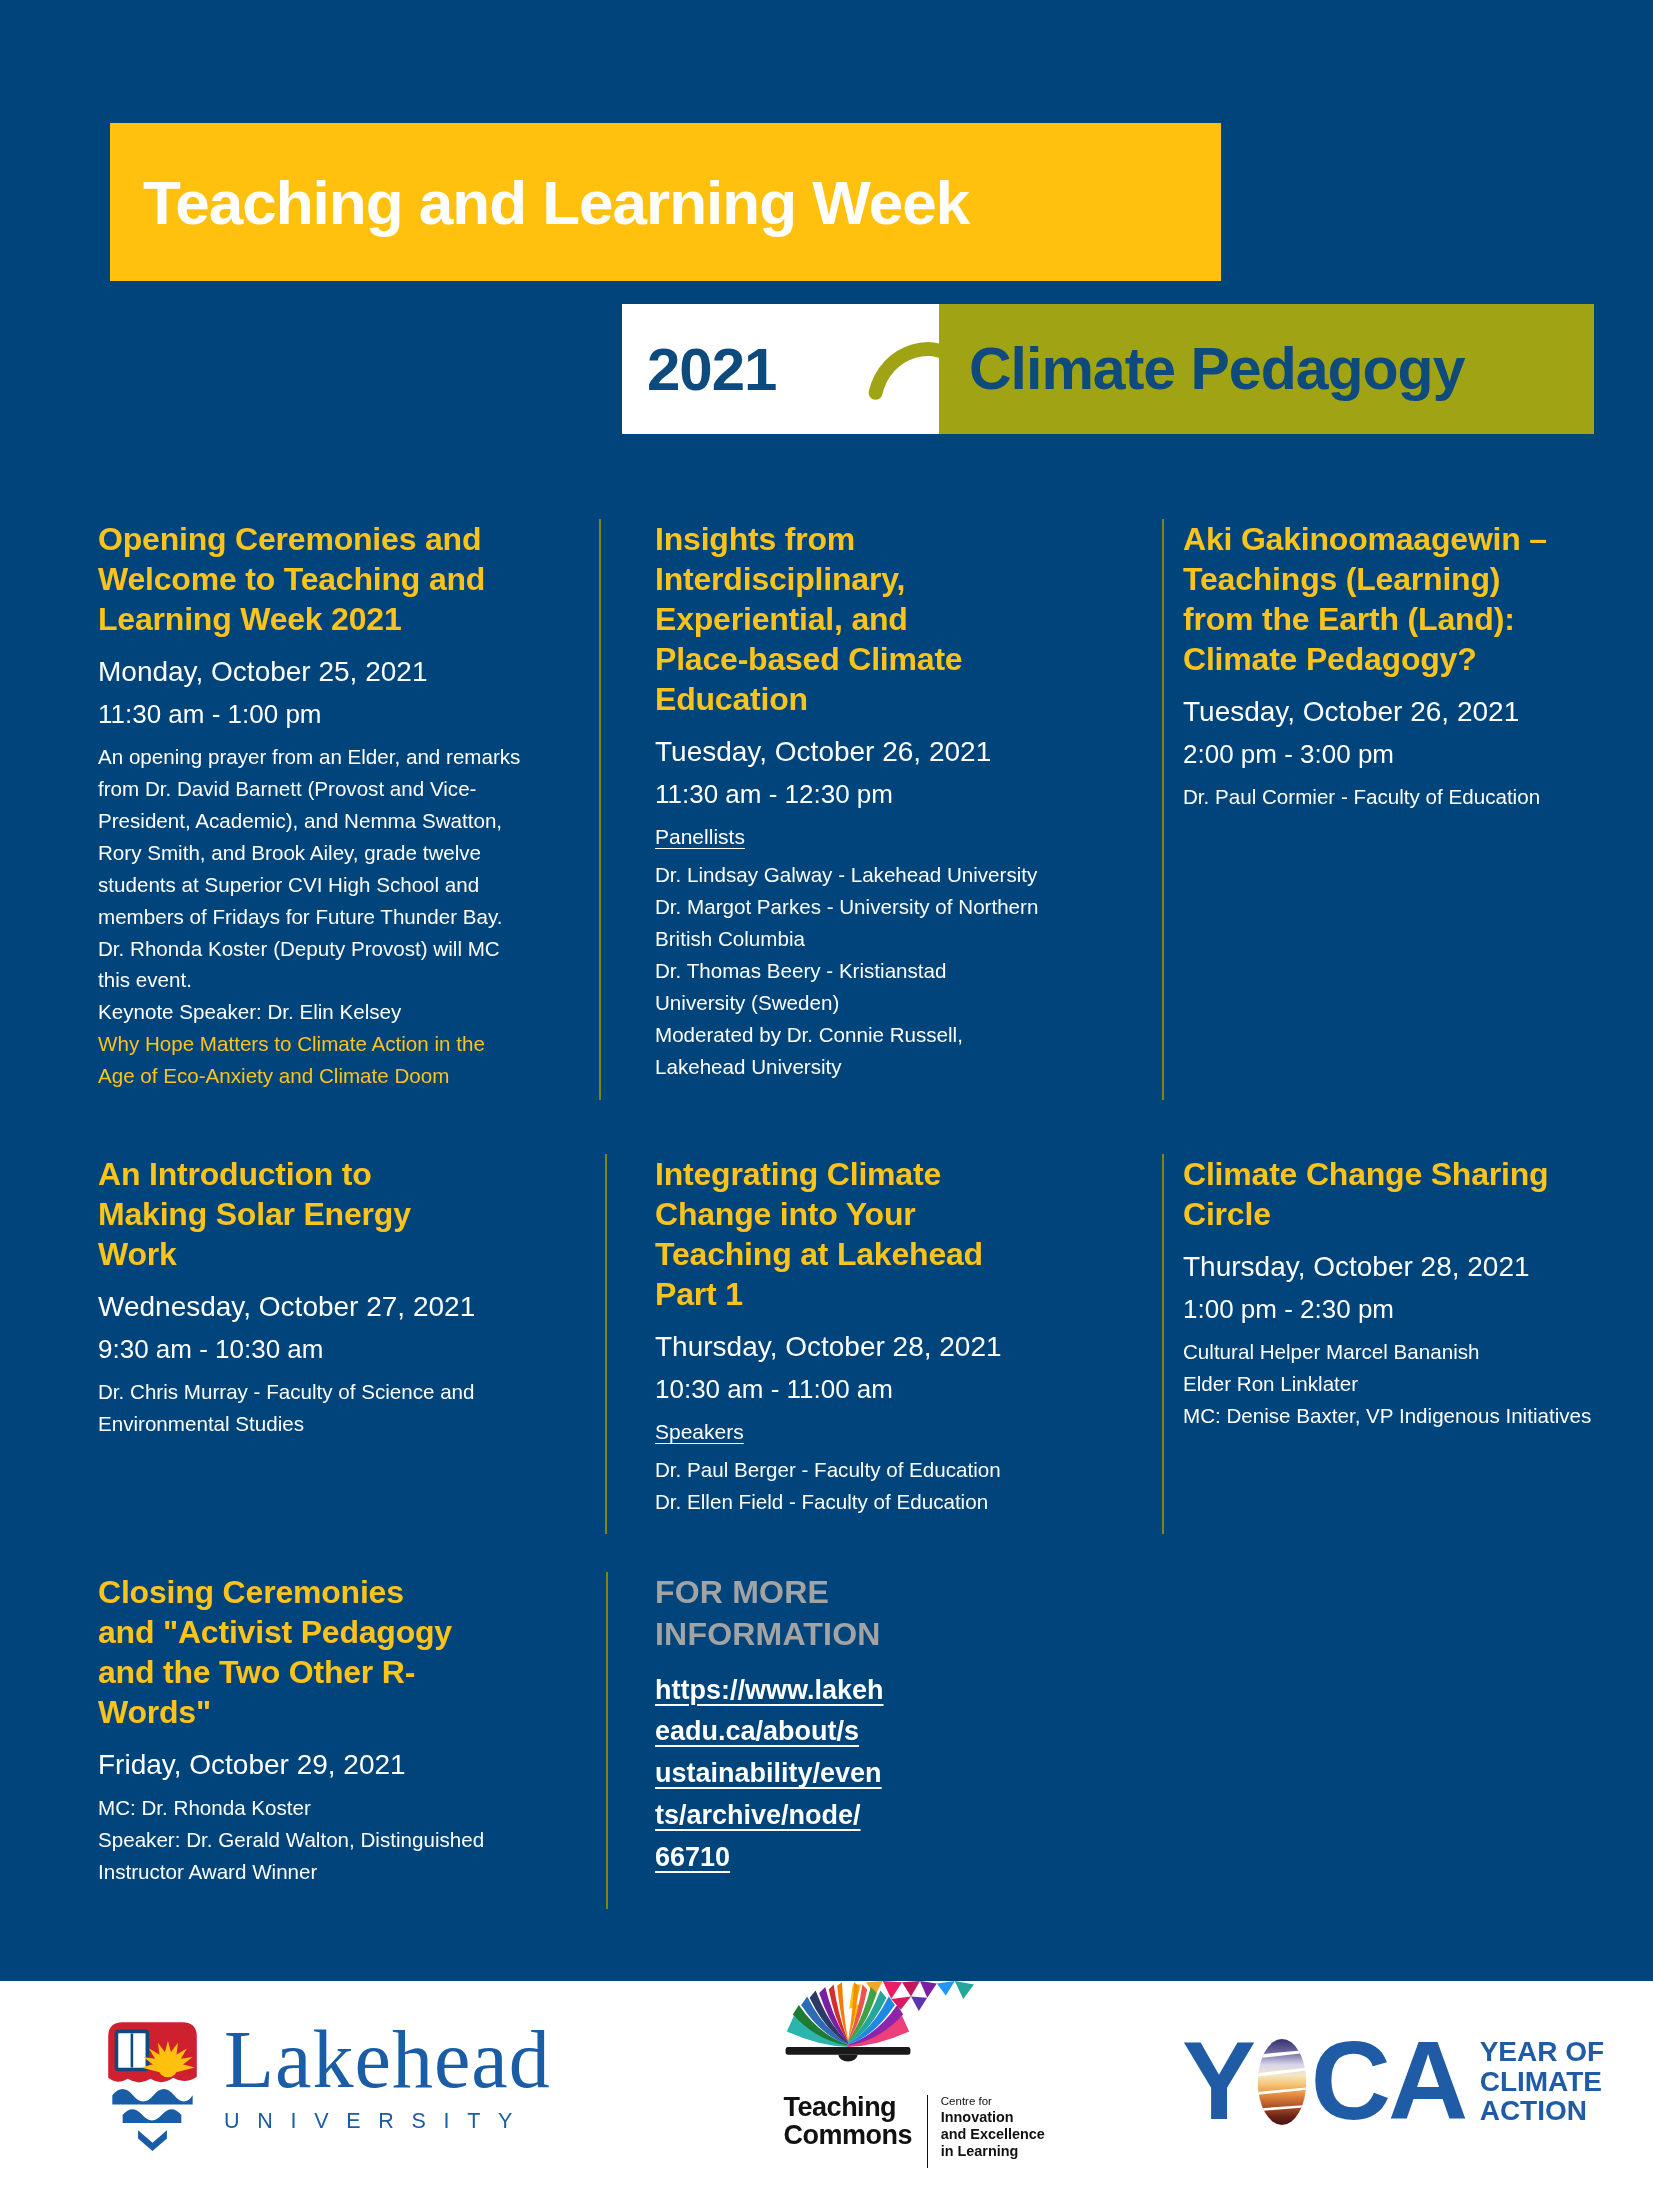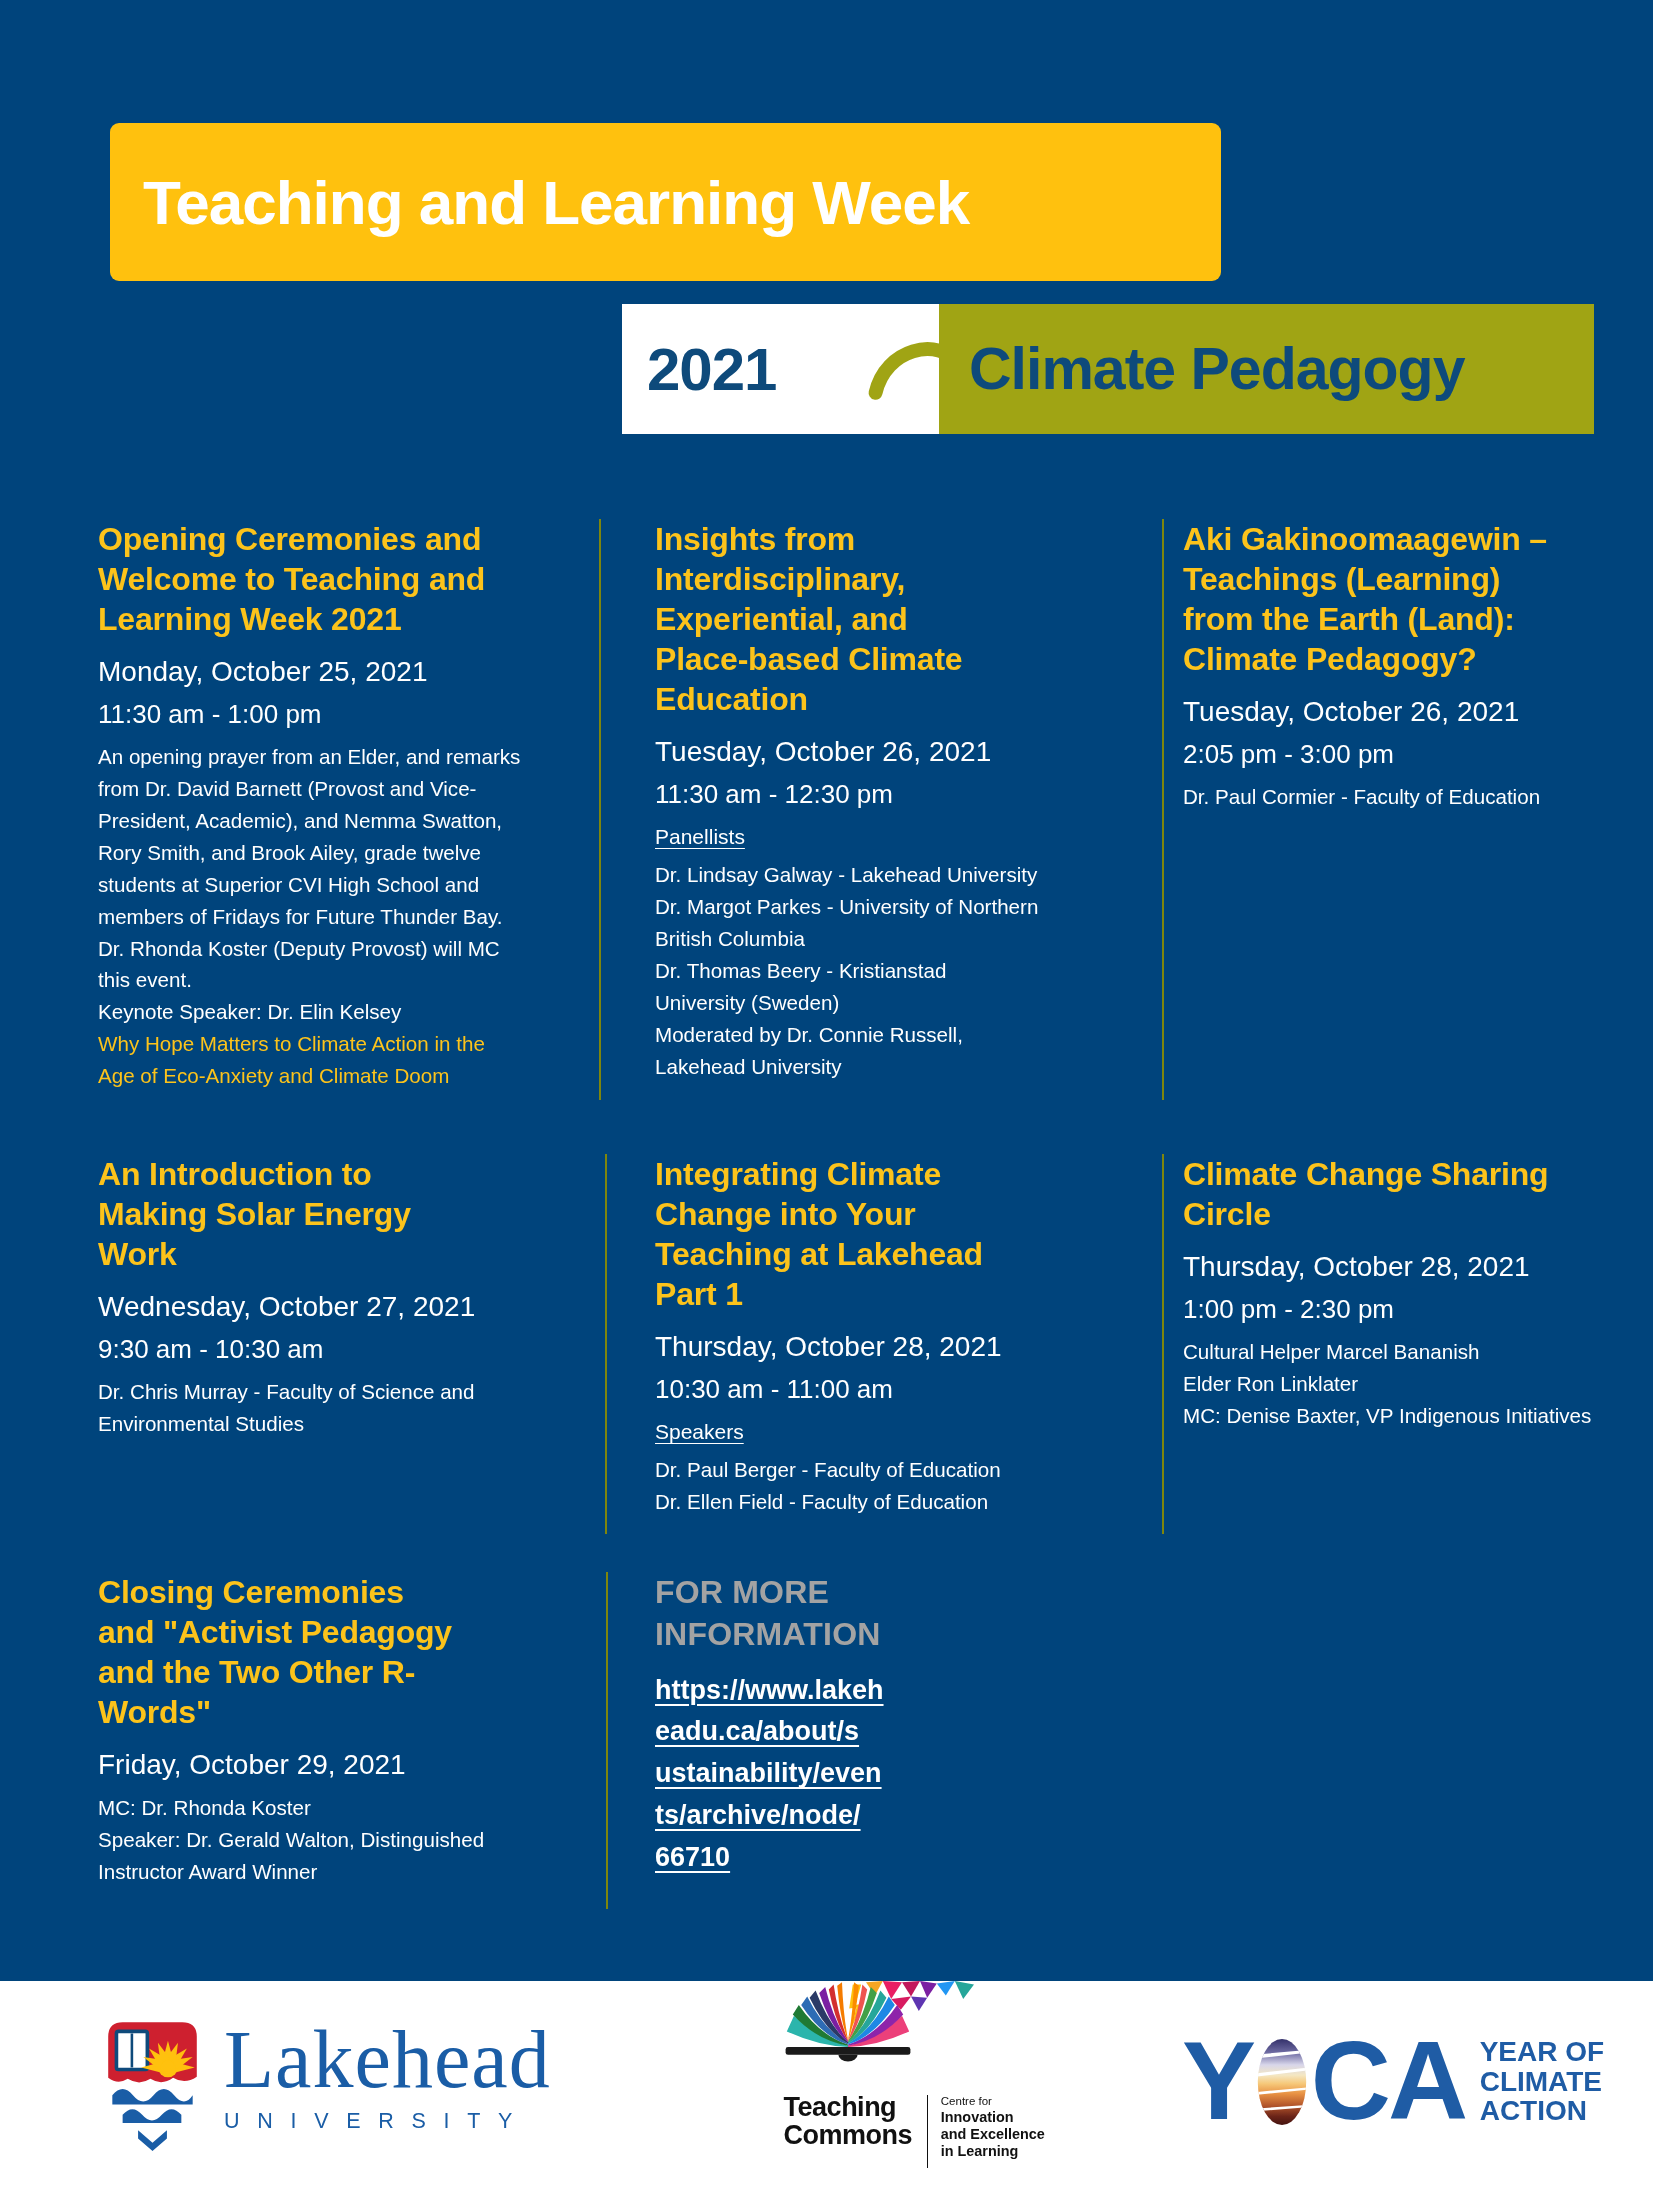--- a/index.html
+++ b/index.html
@@ -1,21 +1,21 @@
 <!DOCTYPE html>
 <html style="font-size:7.7px"><head>
 <meta charset="utf-8">
 <style>
   html,body{margin:0;padding:0;background:#00447C;}
   .poster{position:relative;width:1654px;height:2205px;background:#00447C;overflow:hidden;
           font-family:"Liberation Sans", sans-serif;}
 
   
   .banner{position:absolute;left:110px;top:123px;width:1111px;height:158px;background:#FFC10E;
-          display:flex;align-items:center;border-radius:9px;}
+          display:flex;align-items:center;}
   .banner h1{margin:0;padding-left:33px;font-size:62px;font-weight:700;color:#ffffff;
              letter-spacing:-1px;white-space:nowrap;}
   .year-box{position:absolute;left:622px;top:304px;width:369px;height:130px;background:#ffffff;
             display:flex;align-items:center;}
   .year-box .year{padding-left:25px;font-size:60px;font-weight:700;color:#0E4A7B;letter-spacing:-1px;}
   .year-box svg{margin-left:auto;margin-right:12.4px;}
   .theme-box{position:absolute;left:939px;top:304px;width:655px;height:130px;background:#A0A414;
              display:flex;align-items:center;}
   .theme-box .theme{padding-left:30px;font-size:59px;font-weight:700;color:#0E4A7B;letter-spacing:-1px;white-space:nowrap;}
 
@@ -125,21 +125,21 @@
 Moderated by Dr. Connie Russell,
 Lakehead University</div>
     </article>
     <div class="divider" style="left:1162px"></div>
     <article class="event col-c">
       <h2 class="event-title">Aki Gakinoomaagewin –
 Teachings (Learning)
 from the Earth (Land):
 Climate Pedagogy?</h2>
       <div class="event-date">Tuesday, October 26, 2021</div>
-      <div class="event-time">2:05 pm - 3:00 pm</div>
+      <div class="event-time">2:00 pm - 3:00 pm</div>
       <div class="event-desc">Dr. Paul Cormier - Faculty of Education</div>
     </article>
   </section>
 
   <section class="row row2">
     <article class="event col-a">
       <h2 class="event-title">An Introduction to
 Making Solar Energy
 Work</h2>
       <div class="event-date">Wednesday, October 27, 2021</div>

